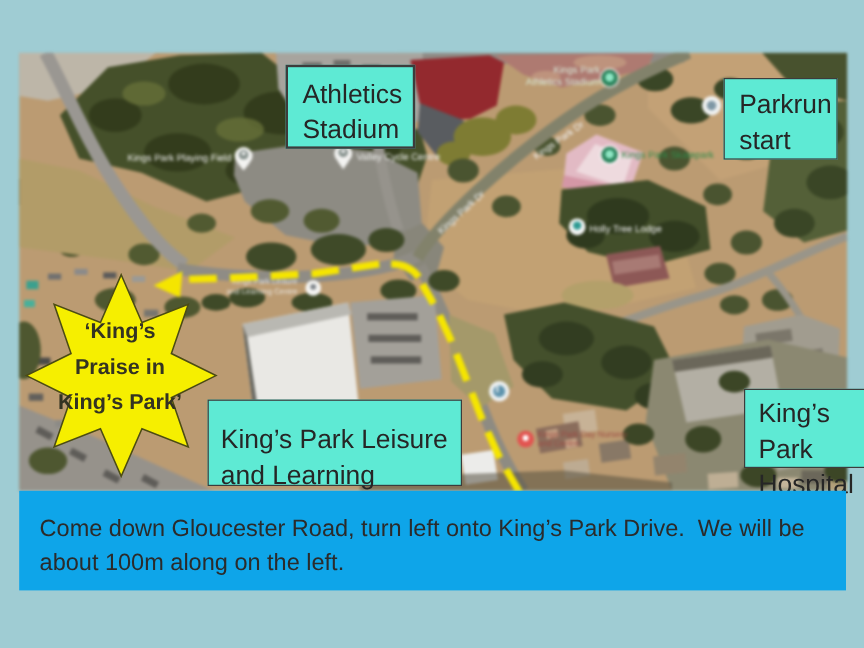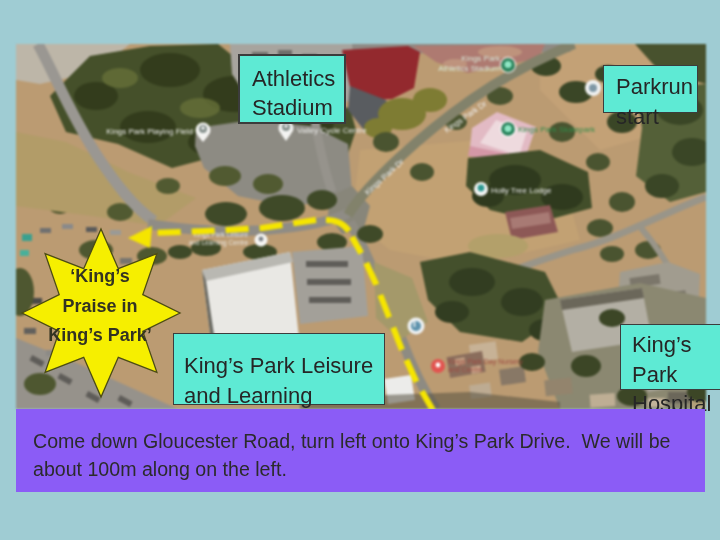--- a/index.html
+++ b/index.html
@@ -1,21 +1,21 @@
 <!DOCTYPE html>
 <html><head>
 <meta charset="utf-8">
 <style>
   html,body{margin:0;padding:0;}
   body{width:720px;height:540px;overflow:hidden;font-family:"Liberation Sans",sans-serif;}
   #page{position:absolute;left:0;top:0;width:720px;height:540px;background:#9fccd3;}
   #map{position:absolute;left:16px;top:44px;width:690px;height:365px;filter:blur(1.3px);}
   .lbox{position:absolute;background:#5eead4;border:2px solid #3c3c3c;color:#262626;
         font-size:22px;line-height:29.5px;box-sizing:border-box;}
-  #caption{position:absolute;left:16px;top:409px;width:689px;height:83px;background:#8b5cf6;
+  #caption{position:absolute;left:16px;top:409px;width:689px;height:83px;background:#0ea5e9;
         color:#2b2b2b;font-size:19.6px;white-space:nowrap;}
 </style>
 </head>
 <body>
 <div id="page">
 
   <div id="map">
   <svg viewBox="16 44 690 365" width="690" height="365">
 
     <rect x="16" y="44" width="690" height="365" fill="#bb9b72"></rect>
@@ -345,21 +345,21 @@
 
   <svg style="position:absolute;left:0;top:212px;" width="190" height="200" viewBox="0 212 190 200">
     <polygon points="101.0,229.0 118.3,268.7 156.9,253.6 142.8,294.6 180.0,313.0 142.8,331.4 156.9,372.4 118.3,357.3 101.0,397.0 83.7,357.3 45.1,372.4 59.2,331.4 22.0,313.0 59.2,294.6 45.1,253.6 83.7,268.7" fill="#f6ef00" stroke="#4c4c14" stroke-width="1.3"></polygon>
     <text x="100" y="282" font-size="18" font-weight="bold" fill="#333322" text-anchor="middle" font-family="Liberation Sans,sans-serif">‘King’s</text>
     <text x="100" y="312" font-size="18" font-weight="bold" fill="#333322" text-anchor="middle" font-family="Liberation Sans,sans-serif">Praise in</text>
     <text x="100" y="341" font-size="18" font-weight="bold" fill="#333322" text-anchor="middle" font-family="Liberation Sans,sans-serif">King’s Park’</text>
   </svg>
 
   <div class="lbox" style="left:238px;top:54px;width:108px;height:70px;padding:7.5px 0 0 12px;">Athletics<br>Stadium</div>
 
-  <div class="lbox" style="left:603px;top:65px;width:95px;height:48px;padding:6px 0 0 12px;border-width:1.5px;">Parkrun<br>start</div>
+  <div class="lbox" style="left:603px;top:65px;width:95px;height:68px;padding:6px 0 0 12px;border-width:1.5px;">Parkrun<br>start</div>
 
   <div class="lbox" style="left:620px;top:324px;width:112px;height:66px;padding:5px 0 0 11px;border-width:1.5px;">King’s Park<br>Hospital</div>
 
   <div class="lbox" style="left:173px;top:333px;width:212px;height:72px;padding:17px 0 0 10px;border-width:1.5px;">King’s Park Leisure<br>and Learning Centre</div>
 
   <div id="caption">
       <div style="padding:18px 0 0 17px;line-height:28px;">Come down Gloucester Road, turn left onto King’s Park Drive.&nbsp; We will be<br>about 100m along on the left.</div>
     </div>
 </div>
 

